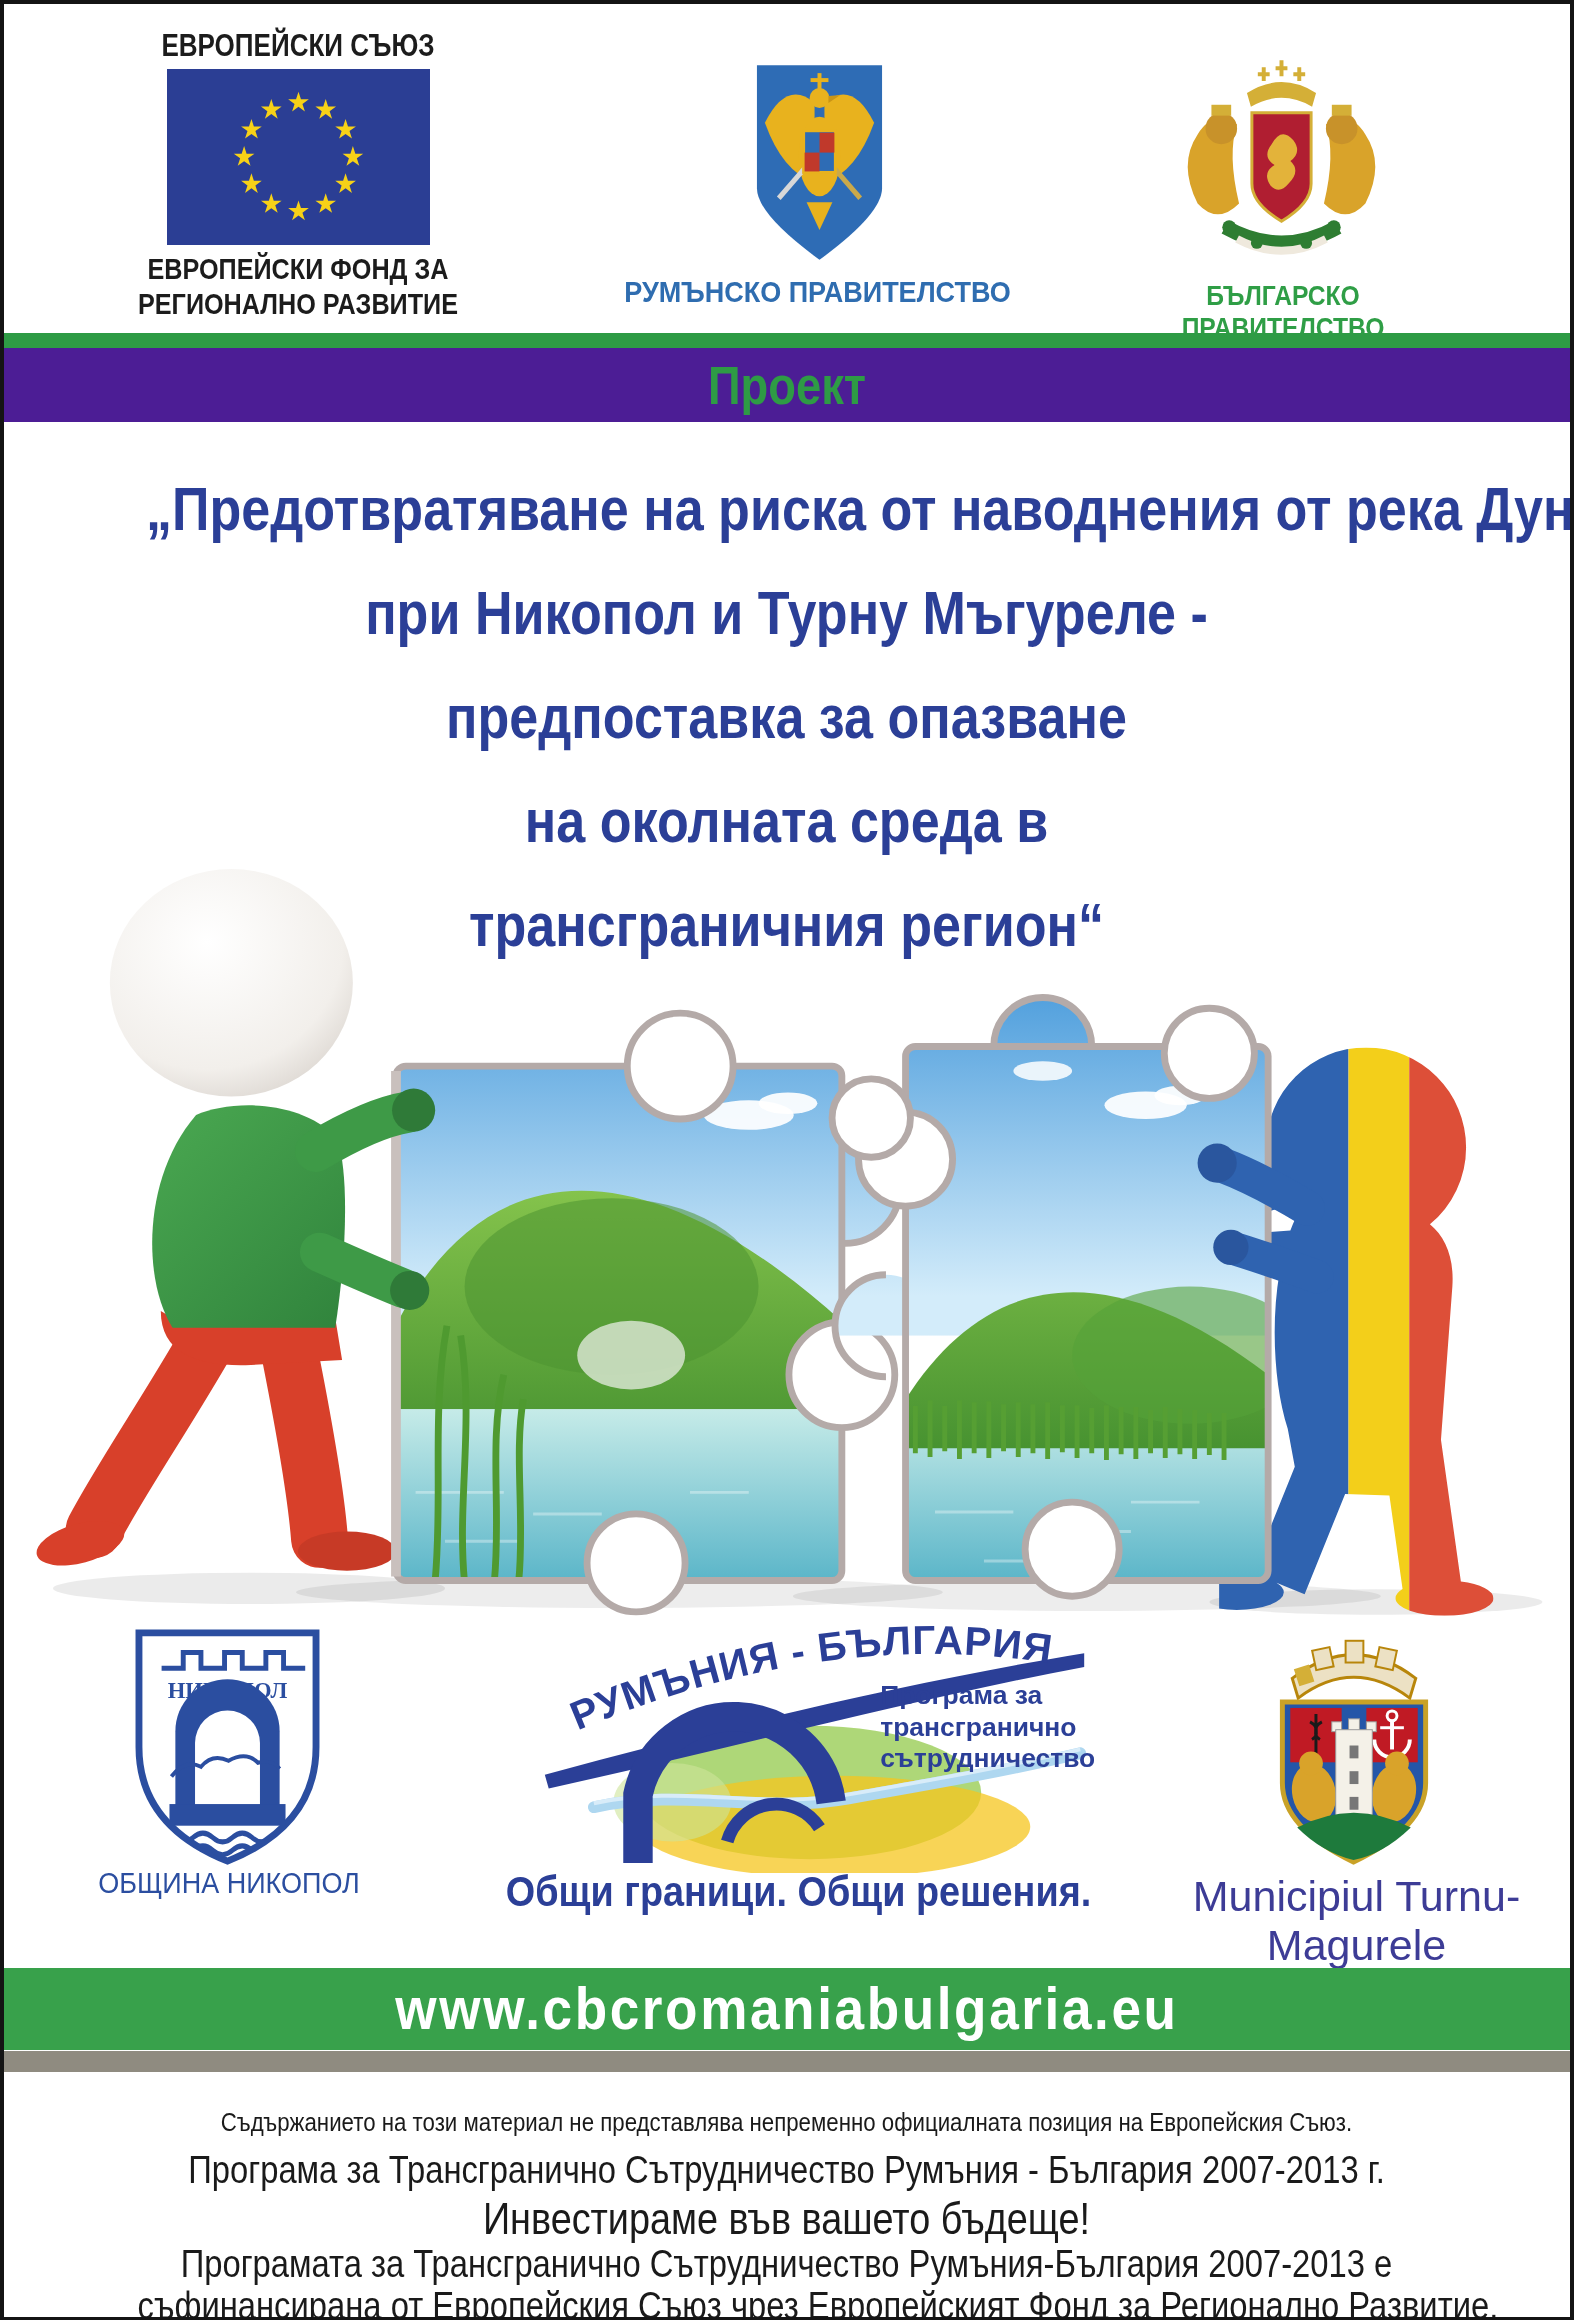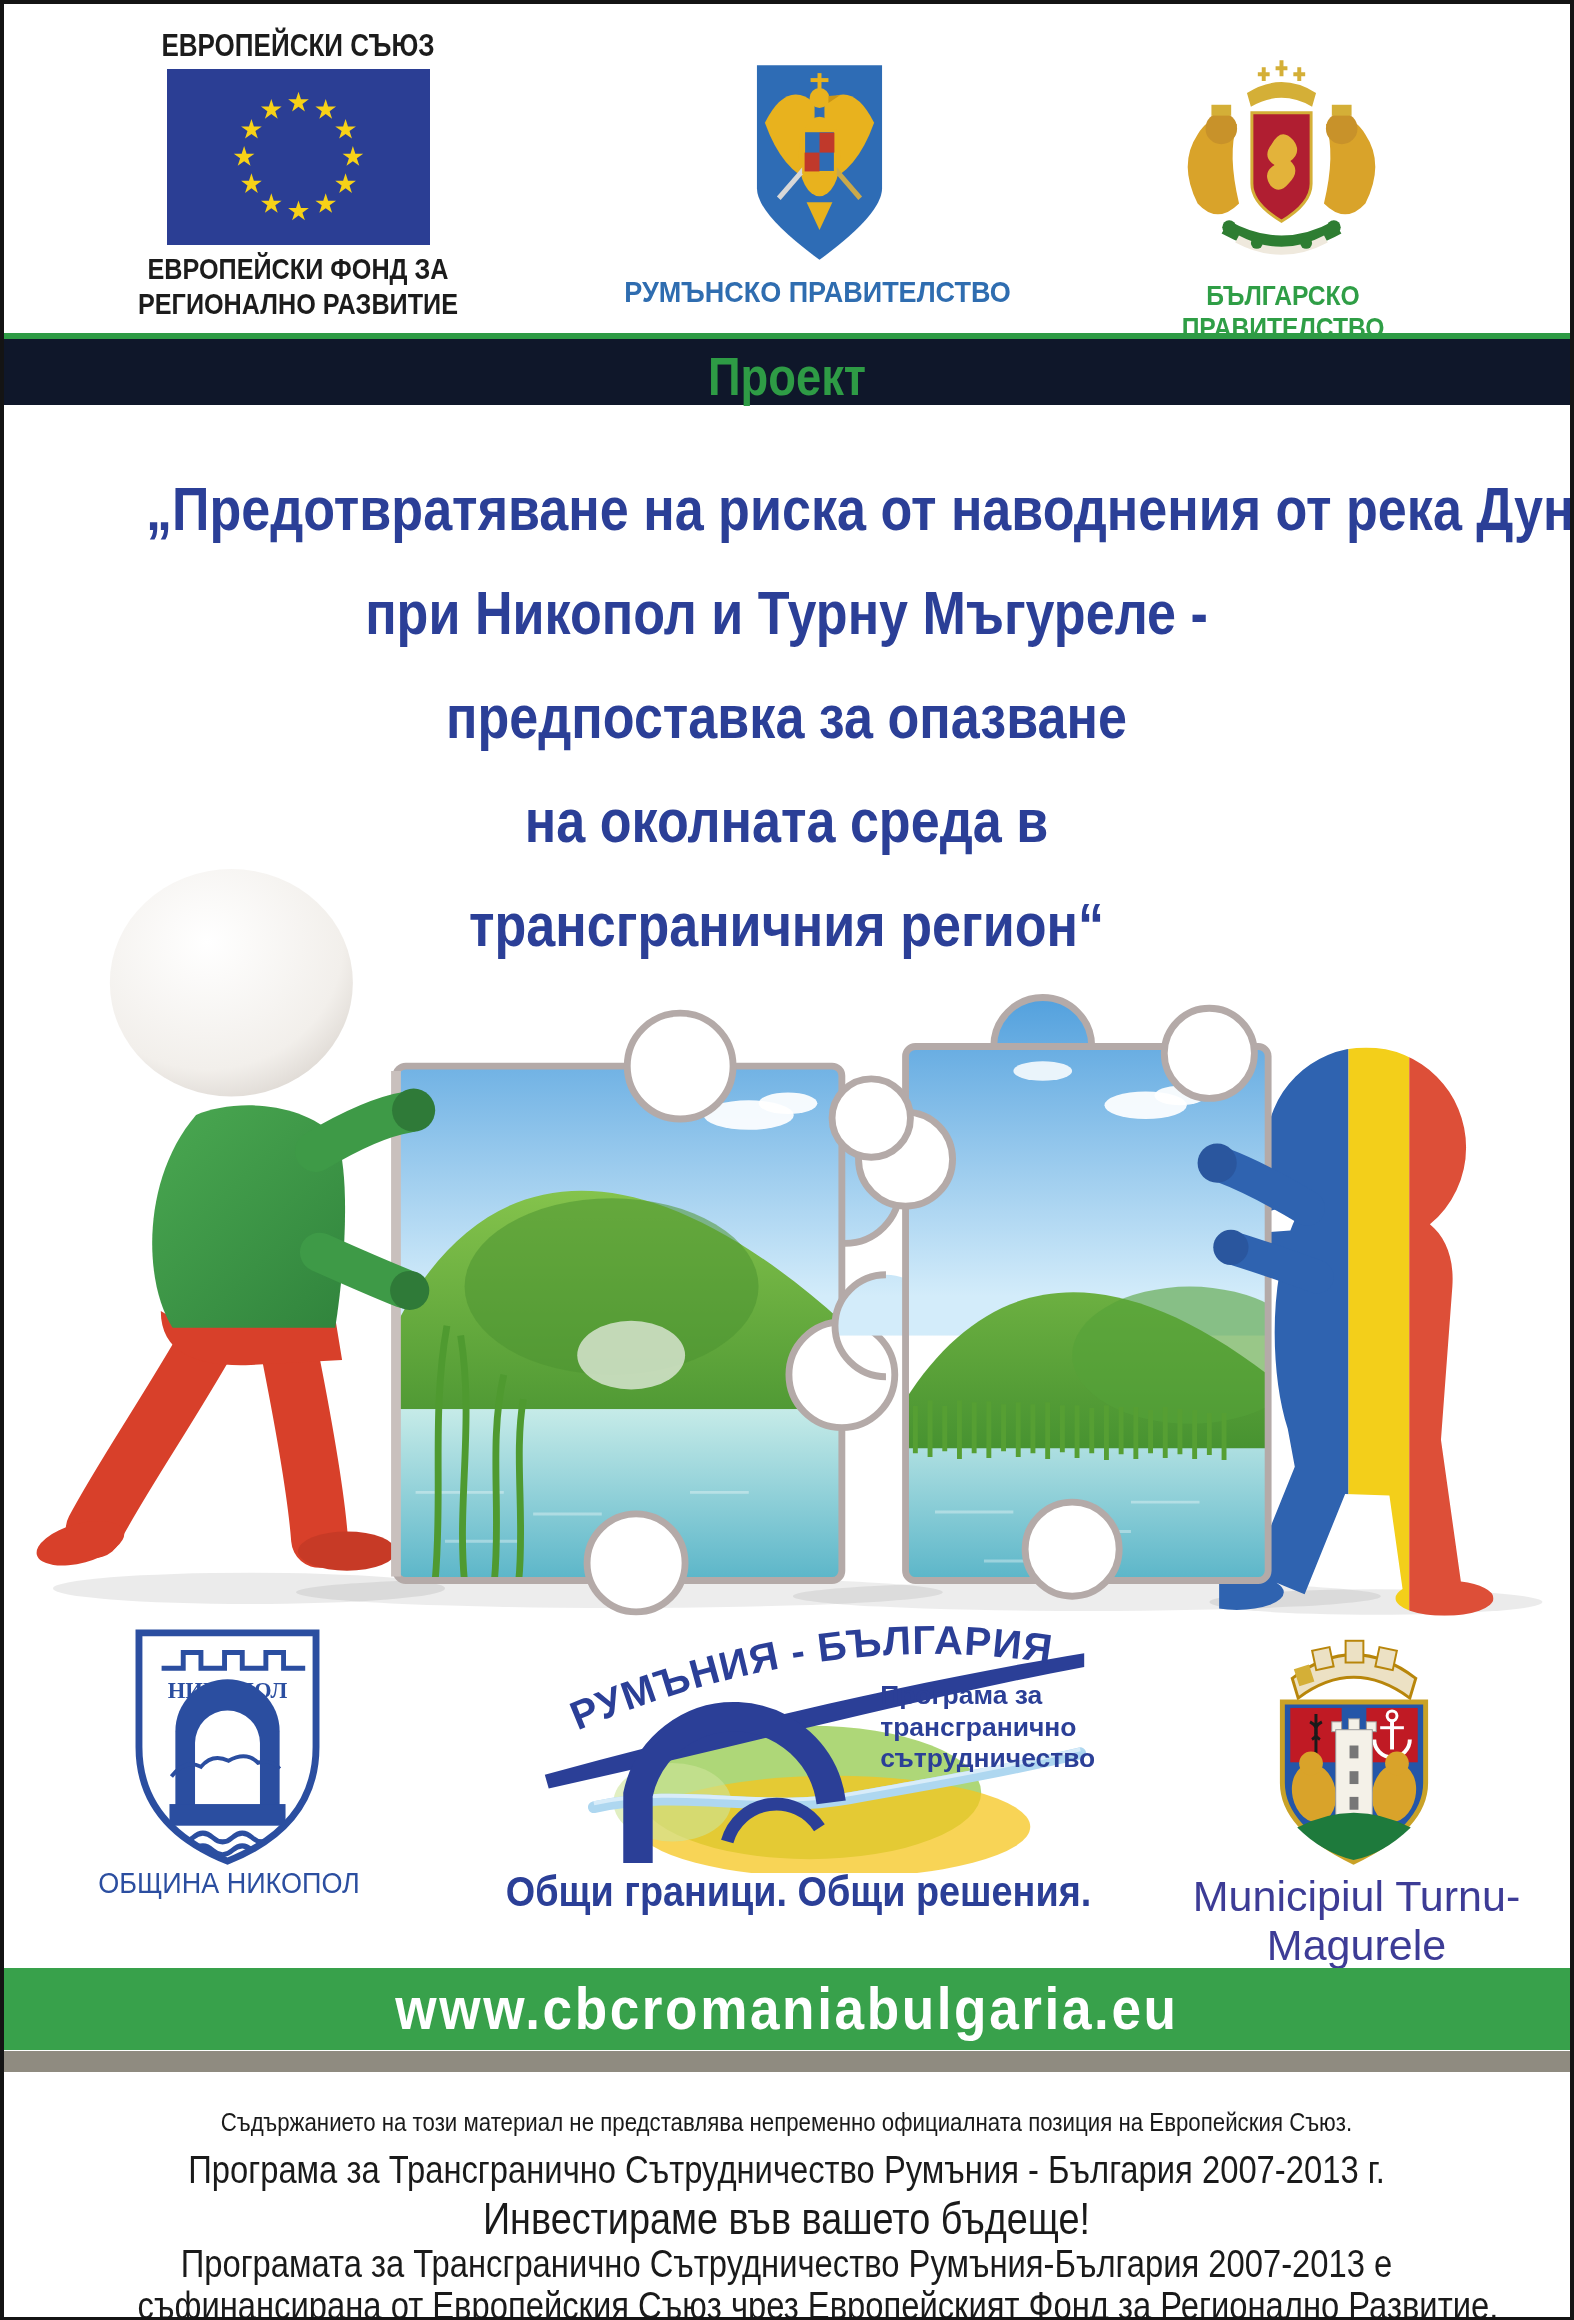--- a/index.html
+++ b/index.html
@@ -18,21 +18,21 @@
   .eu-flag{left:163px;top:65px;width:263px;height:176px;background:#2b3e94;}
   .eu-flag svg{width:100%;height:100%;display:block;}
   .eu-sub{left:88px;top:247px;width:412px;font-size:30px;font-weight:bold;color:#1c1c1c;line-height:35px;}
   .ro-arms{left:745px;top:57px;width:141px;height:204px;}
   .ro-label{left:588px;top:271px;width:451px;font-size:30px;color:#2f6db0;font-weight:bold;}
   .bg-arms{left:1164px;top:49px;width:227px;height:220px;}
   .bg-label{left:1093px;top:276px;width:372px;font-size:27.4px;color:#2f9e46;font-weight:bold;}
 
   
   .stripe-green{left:0;top:329px;width:100%;height:14.7px;background:#2e9b45;}
-  .banner-yellow{left:0;top:335px;width:100%;height:66px;background:#0f172a;}
+  .banner-yellow{left:0;top:344px;width:100%;height:74px;background:#4c1d95;}
   .banner-yellow .txt{width:100%;line-height:74px;font-size:54px;font-weight:bold;color:#2e9b45;}
 
   
   .title-block{left:19.6px;top:453px;width:1525px;}
   .title-line{height:104px;line-height:104px;font-size:62px;font-weight:bold;color:#2b3f97;white-space:nowrap;}
 
   
   .illus{left:0;top:861px;width:1564px;height:751px;}
 
   

